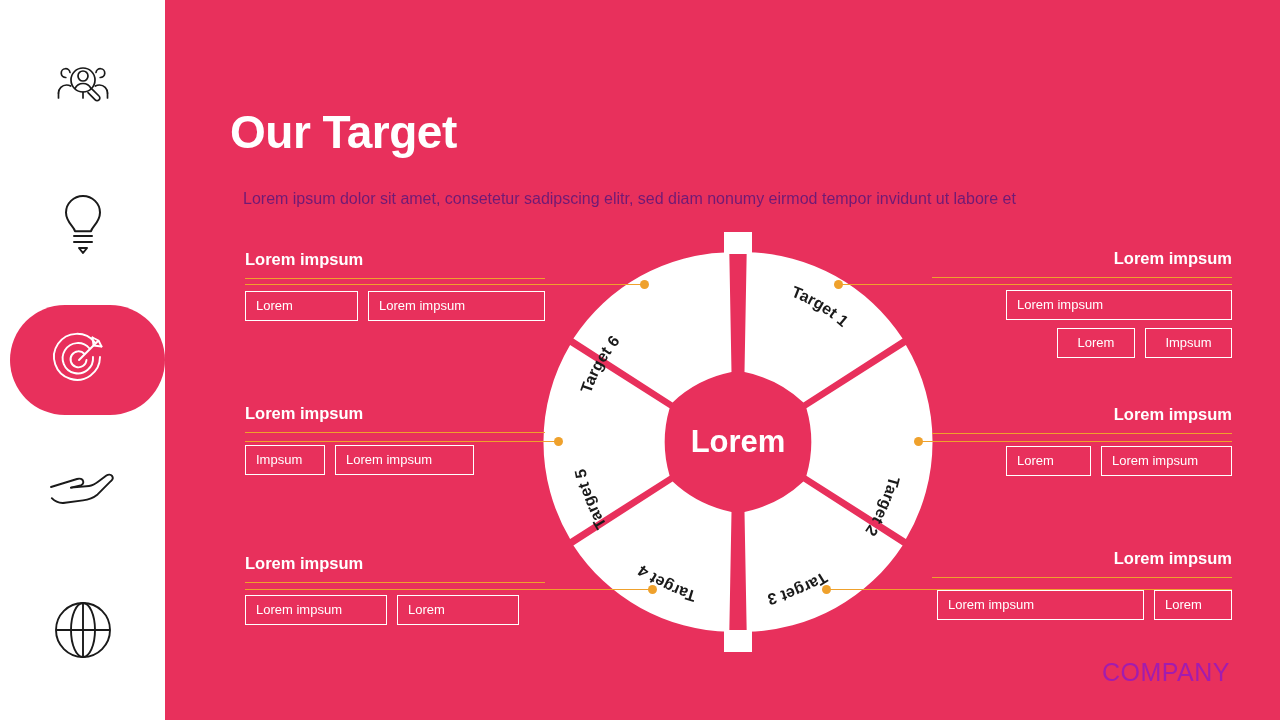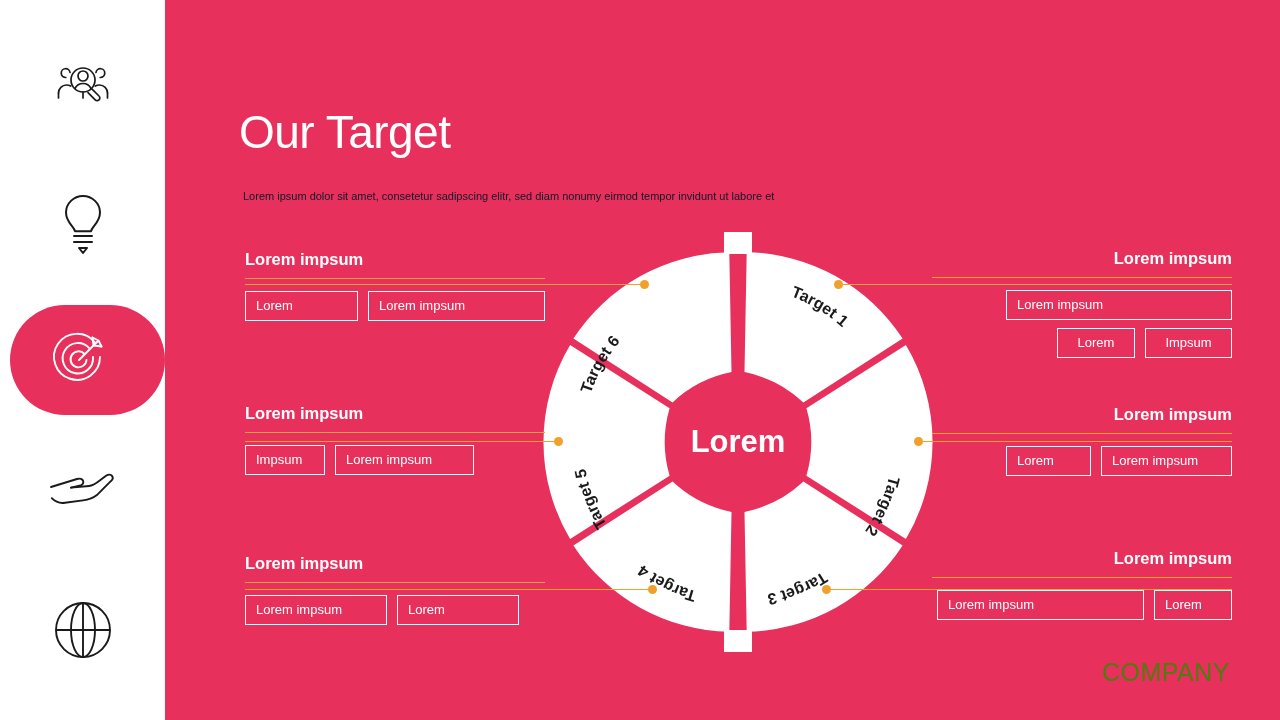--- a/index.html
+++ b/index.html
@@ -53,31 +53,31 @@
     justify-content: flex-start;
     padding-left: 38px;
   }
   .side-item.active.pillfix {
     border-radius: 55px;
   }
 
   
   #title {
     position: absolute;
-    left: 239px; top: 105px;
+    left: 230px; top: 105px;
     font-size: 46px;
-    font-weight: normal;
+    font-weight: bold;
     color: #ffffff;
     letter-spacing: -0.5px;
   }
   #subtitle {
     position: absolute;
     left: 243px; top: 190px;
-    font-size: 11px;
-    color: #0f172a;
+    font-size: 16px;
+    color: #701a75;
     white-space: nowrap;
   }
 
   
   #donut-wrap {
     position: absolute;
     left: 528px; top: 232px;
     width: 420px; height: 420px;
   }
   #donut-svg { position: absolute; left: 0; top: 0; }
@@ -146,21 +146,21 @@
     position: absolute;
     width: 9px; height: 9px;
     border-radius: 50%;
     background: #efa12c;
     z-index: 4;
   }
 
   #company {
     position: absolute;
     right: 50px; bottom: 33px;
-    color: #4d7c0f;
+    color: #a21caf;
     font-size: 25px;
     letter-spacing: 0.5px;
   }
 </style>
 </head>
 <body>
 
 <div id="slide">
 
   <div id="panel"></div>

